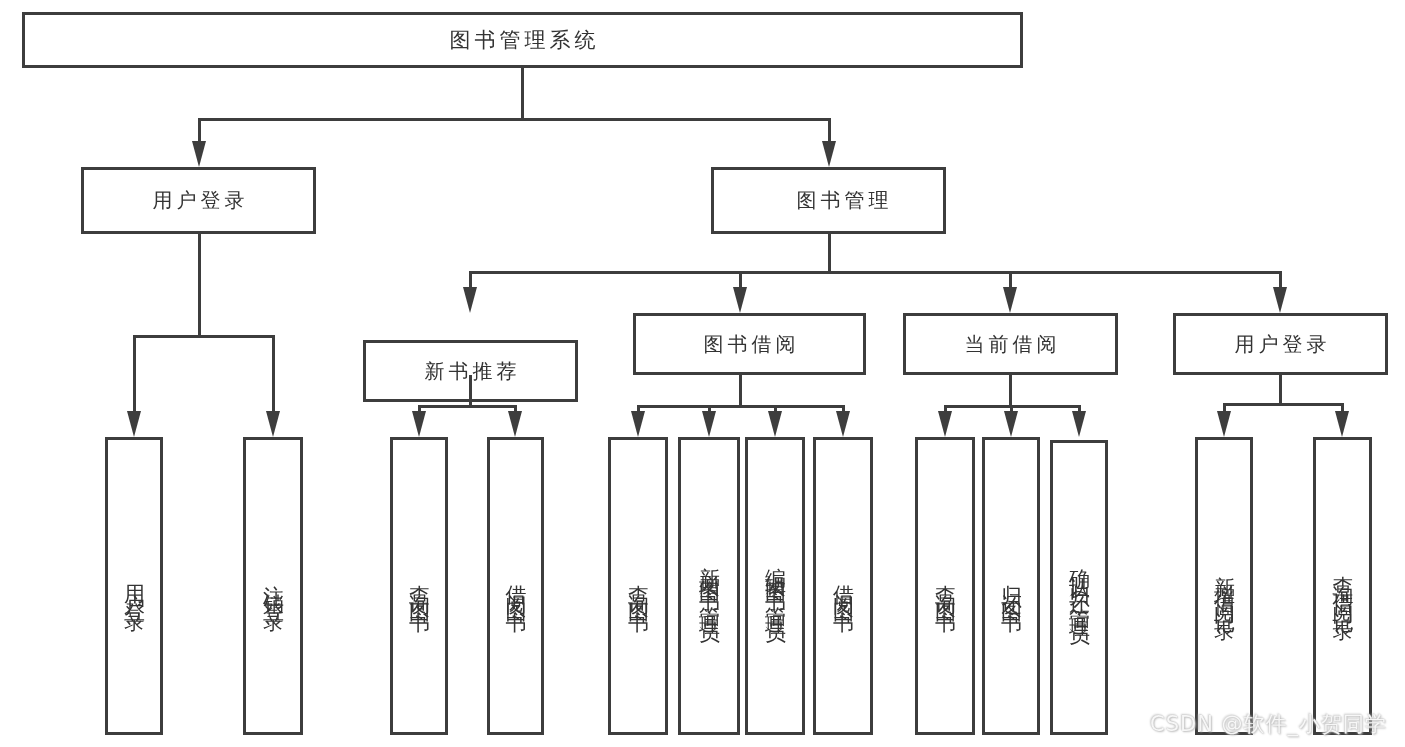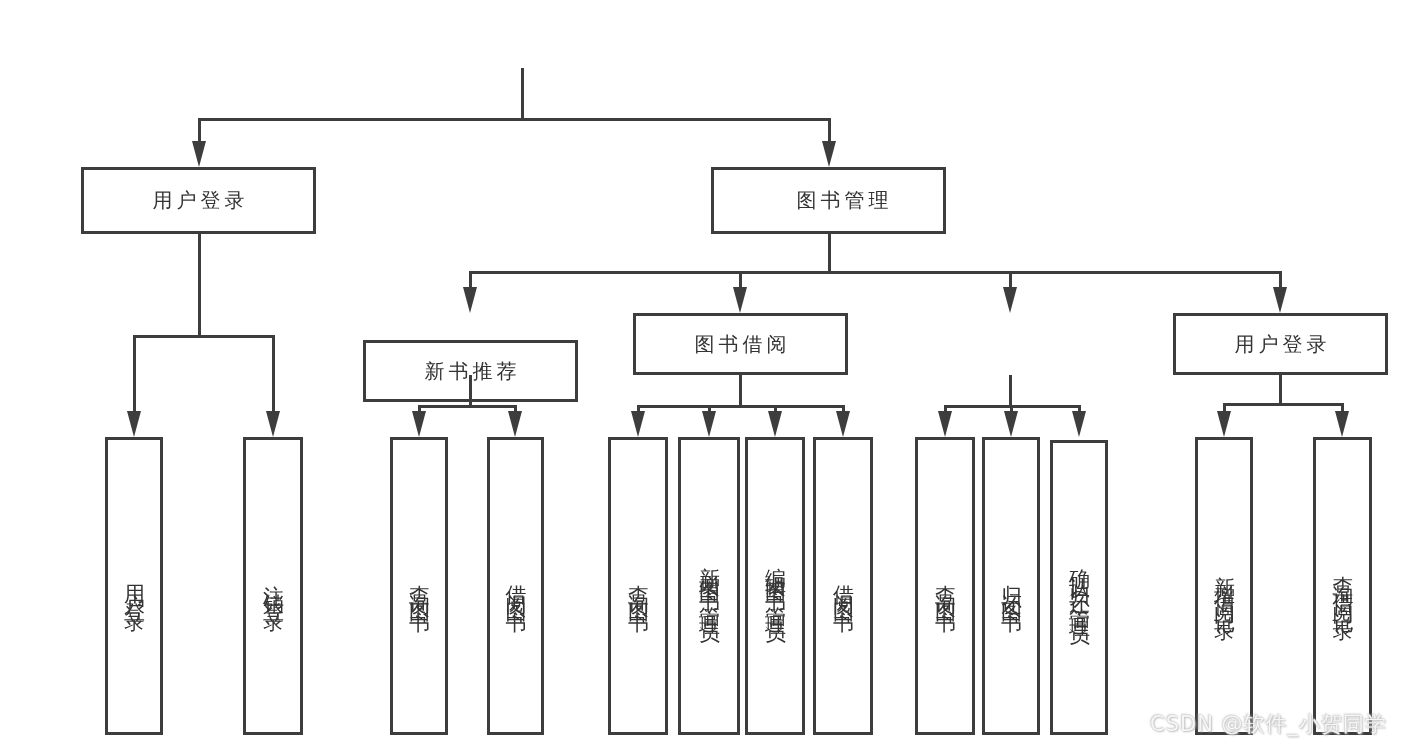--- a/index.html
+++ b/index.html
@@ -38,20 +38,23 @@
     font-size:21px;letter-spacing:1px;white-space:nowrap;
     color:rgba(255,255,255,0.88);
     text-shadow:0 0 1px #b5b5b5,1px 1px 2px #bdbdbd,-1px -1px 2px #cfcfcf;
   }
 </style>
 </head>
 <body>
 
 <div id="canvas">
 
+  <div class="node h root" style="left:22px;top:12px;width:1001px;height:56px;">
+    <span>图书管理系统</span>
+  </div>
 
   <div class="vline" style="left:520.5px;top:68px;height:50px;"></div>
   <div class="hline" style="left:197.5px;top:118px;width:633px;"></div>
   <div class="vline" style="left:197.5px;top:118px;height:25px;"></div>
   <div class="arrow" style="left:192px;top:141px;"></div>
   <div class="vline" style="left:827.5px;top:118px;height:25px;"></div>
   <div class="arrow" style="left:822px;top:141px;"></div>
 
   <div class="node h" style="left:81px;top:167px;width:235px;height:67px;">
     <span>用户登录</span>
@@ -74,22 +77,25 @@
   <div class="vline" style="left:738.5px;top:271px;height:18px;"></div>
   <div class="arrow" style="left:733px;top:287px;"></div>
   <div class="vline" style="left:1008.5px;top:271px;height:18px;"></div>
   <div class="arrow" style="left:1003px;top:287px;"></div>
   <div class="vline" style="left:1278.5px;top:271px;height:18px;"></div>
   <div class="arrow" style="left:1273px;top:287px;"></div>
 
   <div class="node h" style="left:363px;top:313px;width:215px;height:62px;margin-top:27px;">
     <span>新书推荐</span>
   </div>
-  <div class="node h" style="left:633px;top:313px;width:215px;height:62px;">
+  <div class="node h" style="left:633px;top:313px;width:233px;height:62px;">
     <span>图书借阅</span>
+  </div>
+  <div class="node h" style="left:903px;top:313px;width:215px;height:62px;">
+    <span>当前借阅</span>
   </div>
   <div class="node h" style="left:1173px;top:313px;width:215px;height:62px;">
     <span>用户登录</span>
   </div>
 
   <div class="vline" style="left:468.5px;top:375px;height:30px;"></div>
   <div class="hline" style="left:417.5px;top:405px;width:99px;"></div>
   <div class="vline" style="left:417.5px;top:405px;height:8px;"></div>
   <div class="arrow" style="left:412px;top:411px;"></div>
   <div class="vline" style="left:513.5px;top:405px;height:8px;"></div>

